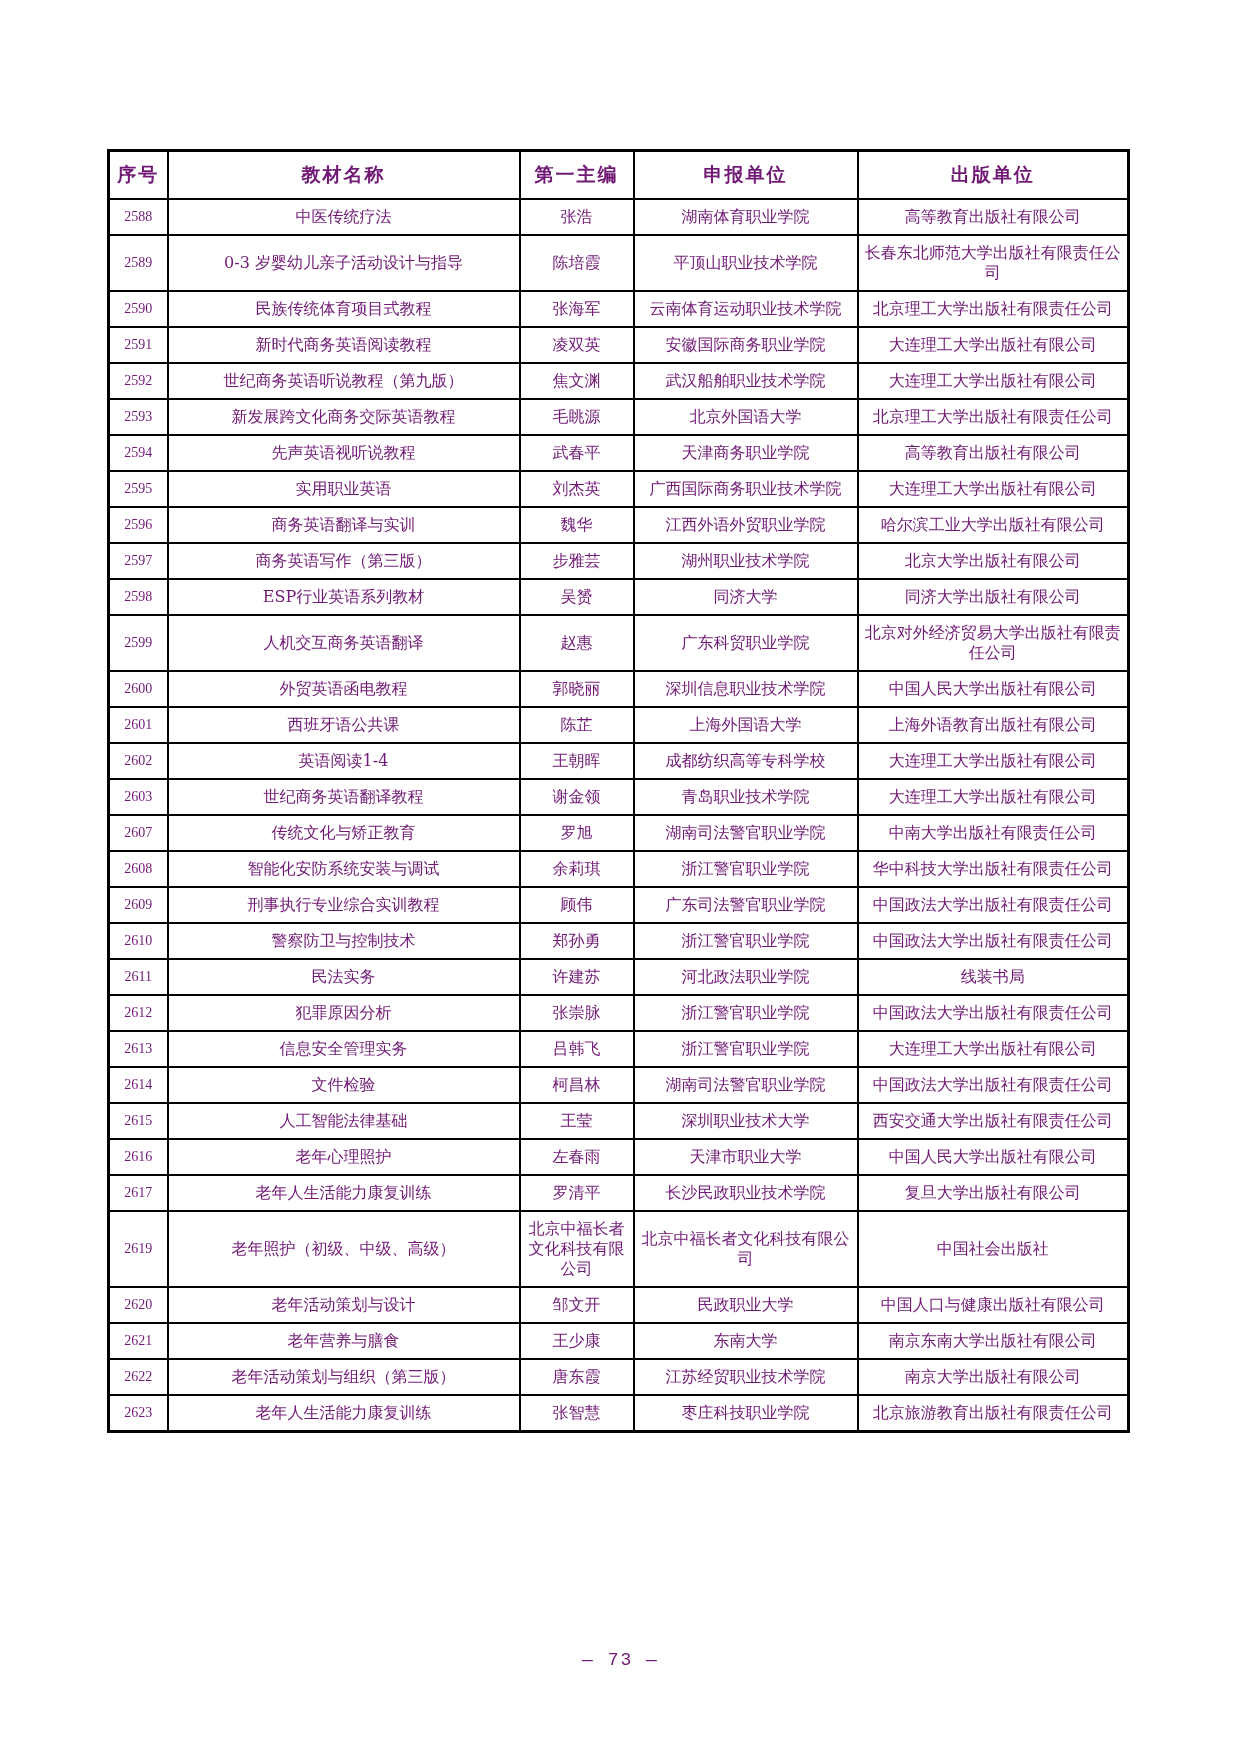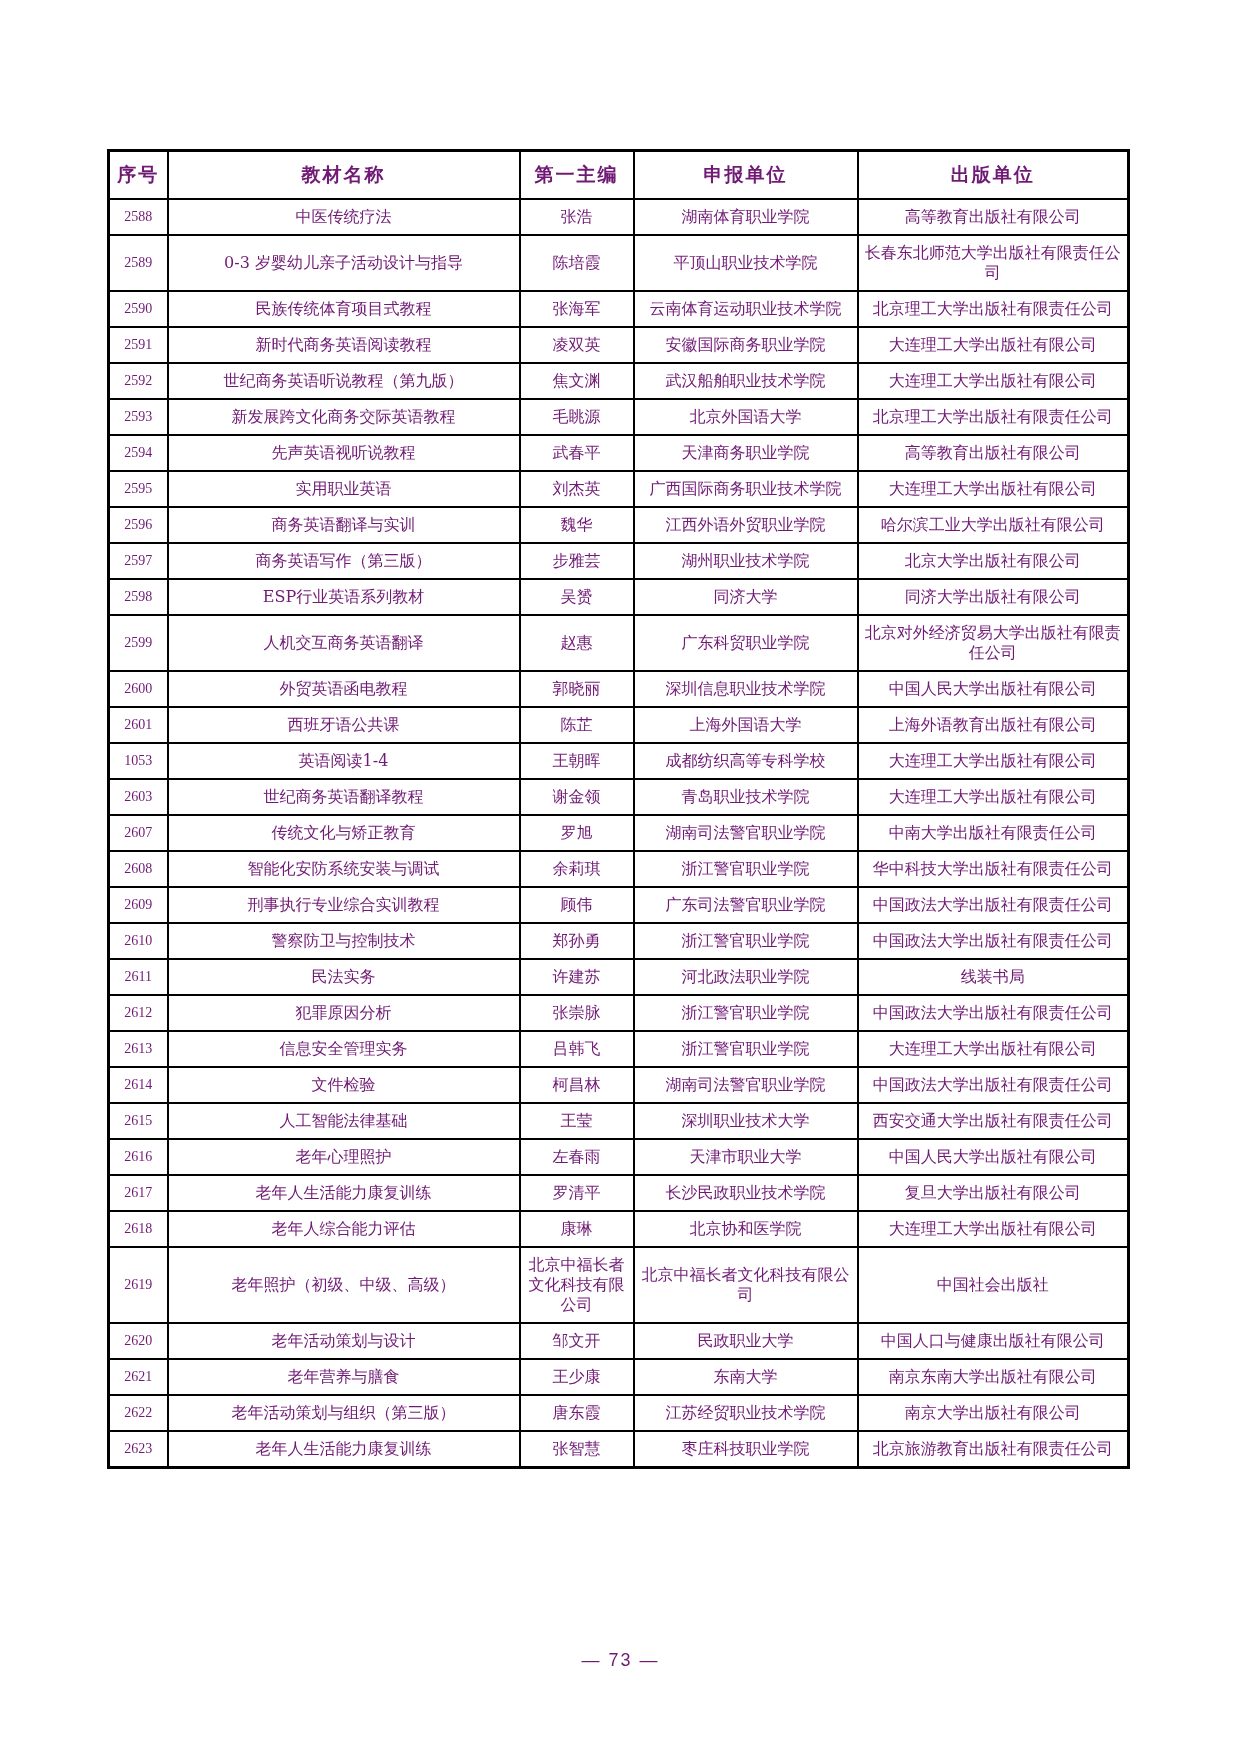--- a/index.html
+++ b/index.html
@@ -54,21 +54,21 @@
     font-family: "Liberation Serif", "DejaVu Serif", serif;
     font-size: 14px;
     letter-spacing: 0;
   }
   .footer {
     position: absolute;
     top: 1650px;
     left: 0;
     width: 100%;
     text-align: center;
-    font-family: Liberation Sans, sans-serif;
+    font-family: Liberation Mono, monospace;
     font-size: 18px;
     letter-spacing: 2px;
   }
 </style>
 </head>
 <body>
 
 <div class="page">
 
   <table class="booklist">
@@ -181,21 +181,21 @@
     <td>中国人民大学出版社有限公司</td>
   </tr>
         <tr>
     <td class="cell-no">2601</td>
     <td>西班牙语公共课</td>
     <td>陈芷</td>
     <td>上海外国语大学</td>
     <td>上海外语教育出版社有限公司</td>
   </tr>
         <tr>
-    <td class="cell-no">1053</td>
+    <td class="cell-no">2602</td>
     <td>英语阅读1-4</td>
     <td>王朝晖</td>
     <td>成都纺织高等专科学校</td>
     <td>大连理工大学出版社有限公司</td>
   </tr>
         <tr>
     <td class="cell-no">2603</td>
     <td>世纪商务英语翻译教程</td>
     <td>谢金领</td>
     <td>青岛职业技术学院</td>
@@ -272,27 +272,20 @@
     <td>中国人民大学出版社有限公司</td>
   </tr>
         <tr>
     <td class="cell-no">2617</td>
     <td>老年人生活能力康复训练</td>
     <td>罗清平</td>
     <td>长沙民政职业技术学院</td>
     <td>复旦大学出版社有限公司</td>
   </tr>
         <tr>
-    <td class="cell-no">2618</td>
-    <td>老年人综合能力评估</td>
-    <td>康琳</td>
-    <td>北京协和医学院</td>
-    <td>大连理工大学出版社有限公司</td>
-  </tr>
-        <tr>
     <td class="cell-no">2619</td>
     <td>老年照护（初级、中级、高级）</td>
     <td>北京中福长者文化科技有限公司</td>
     <td>北京中福长者文化科技有限公司</td>
     <td>中国社会出版社</td>
   </tr>
         <tr>
     <td class="cell-no">2620</td>
     <td>老年活动策划与设计</td>
     <td>邹文开</td>

